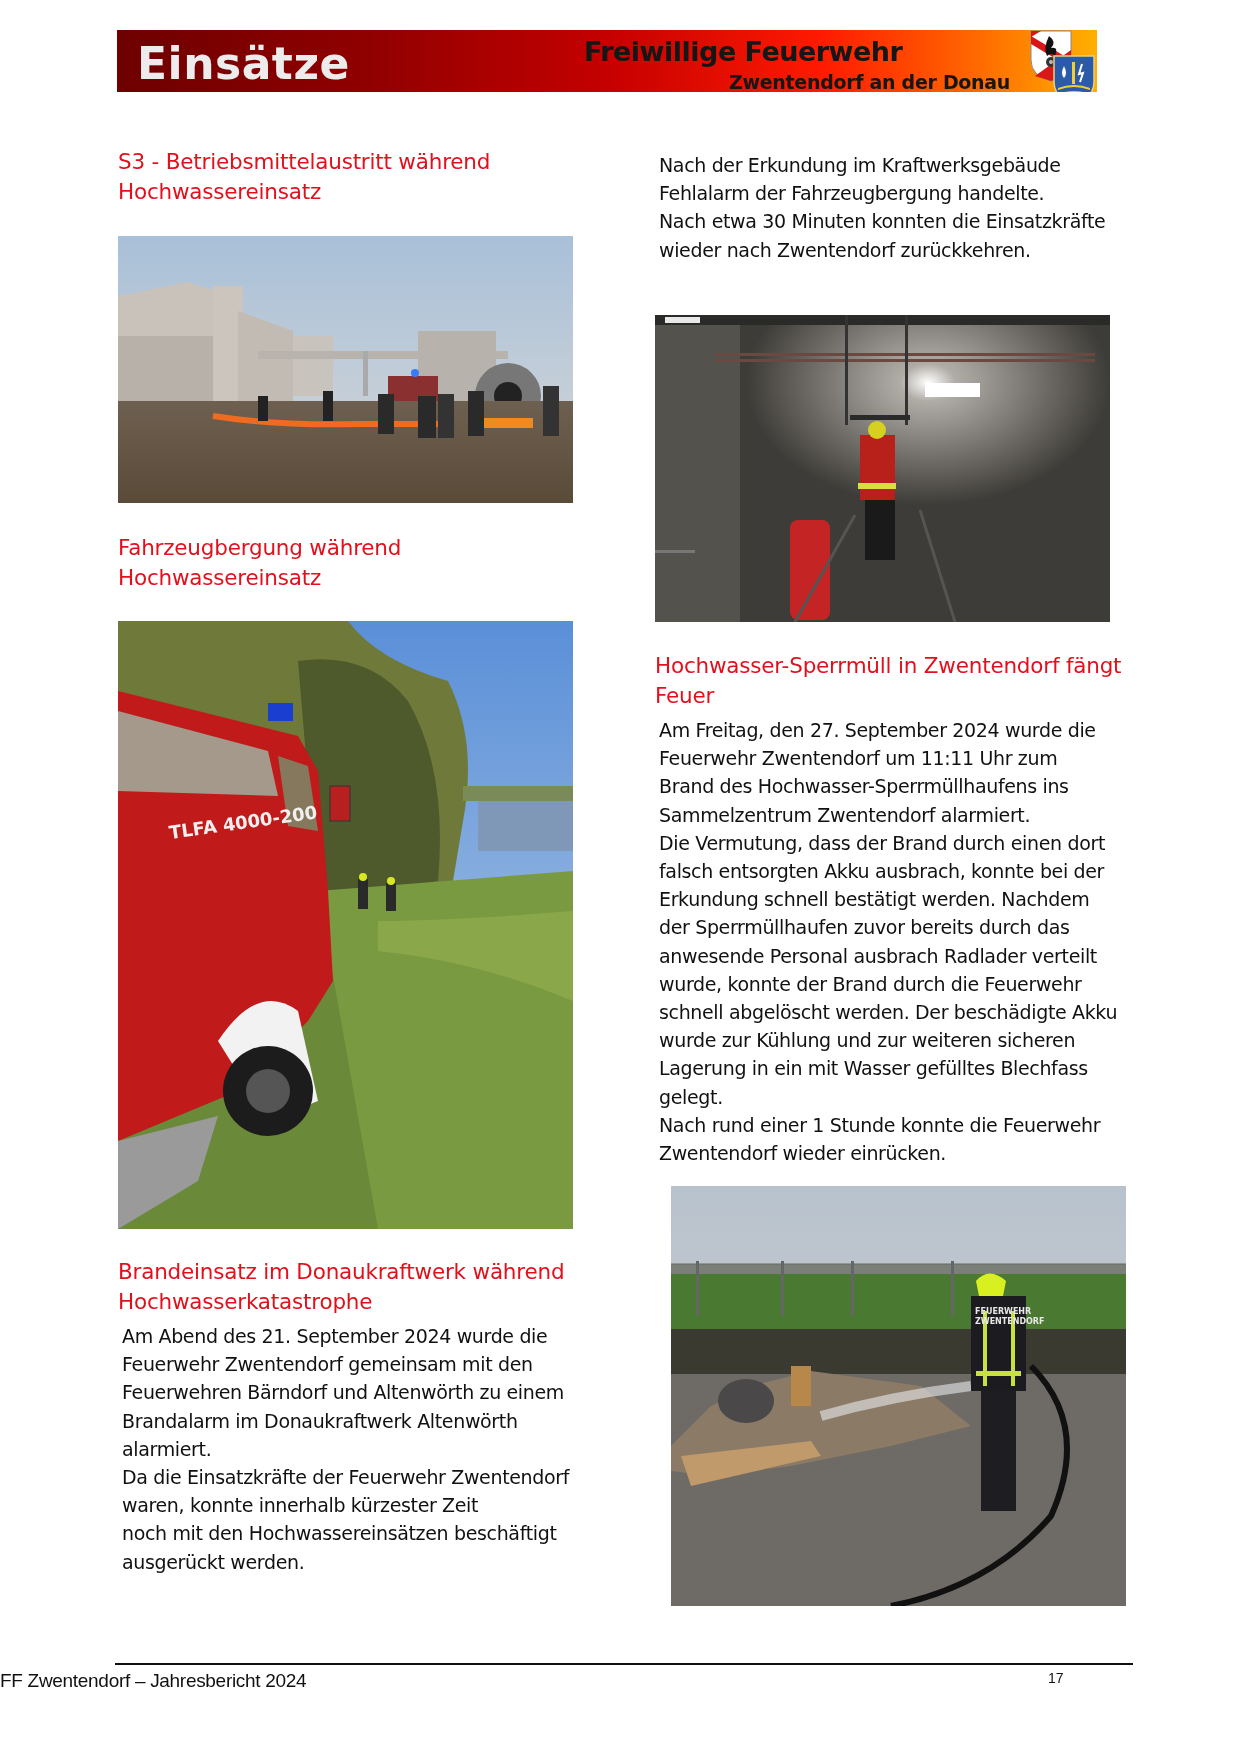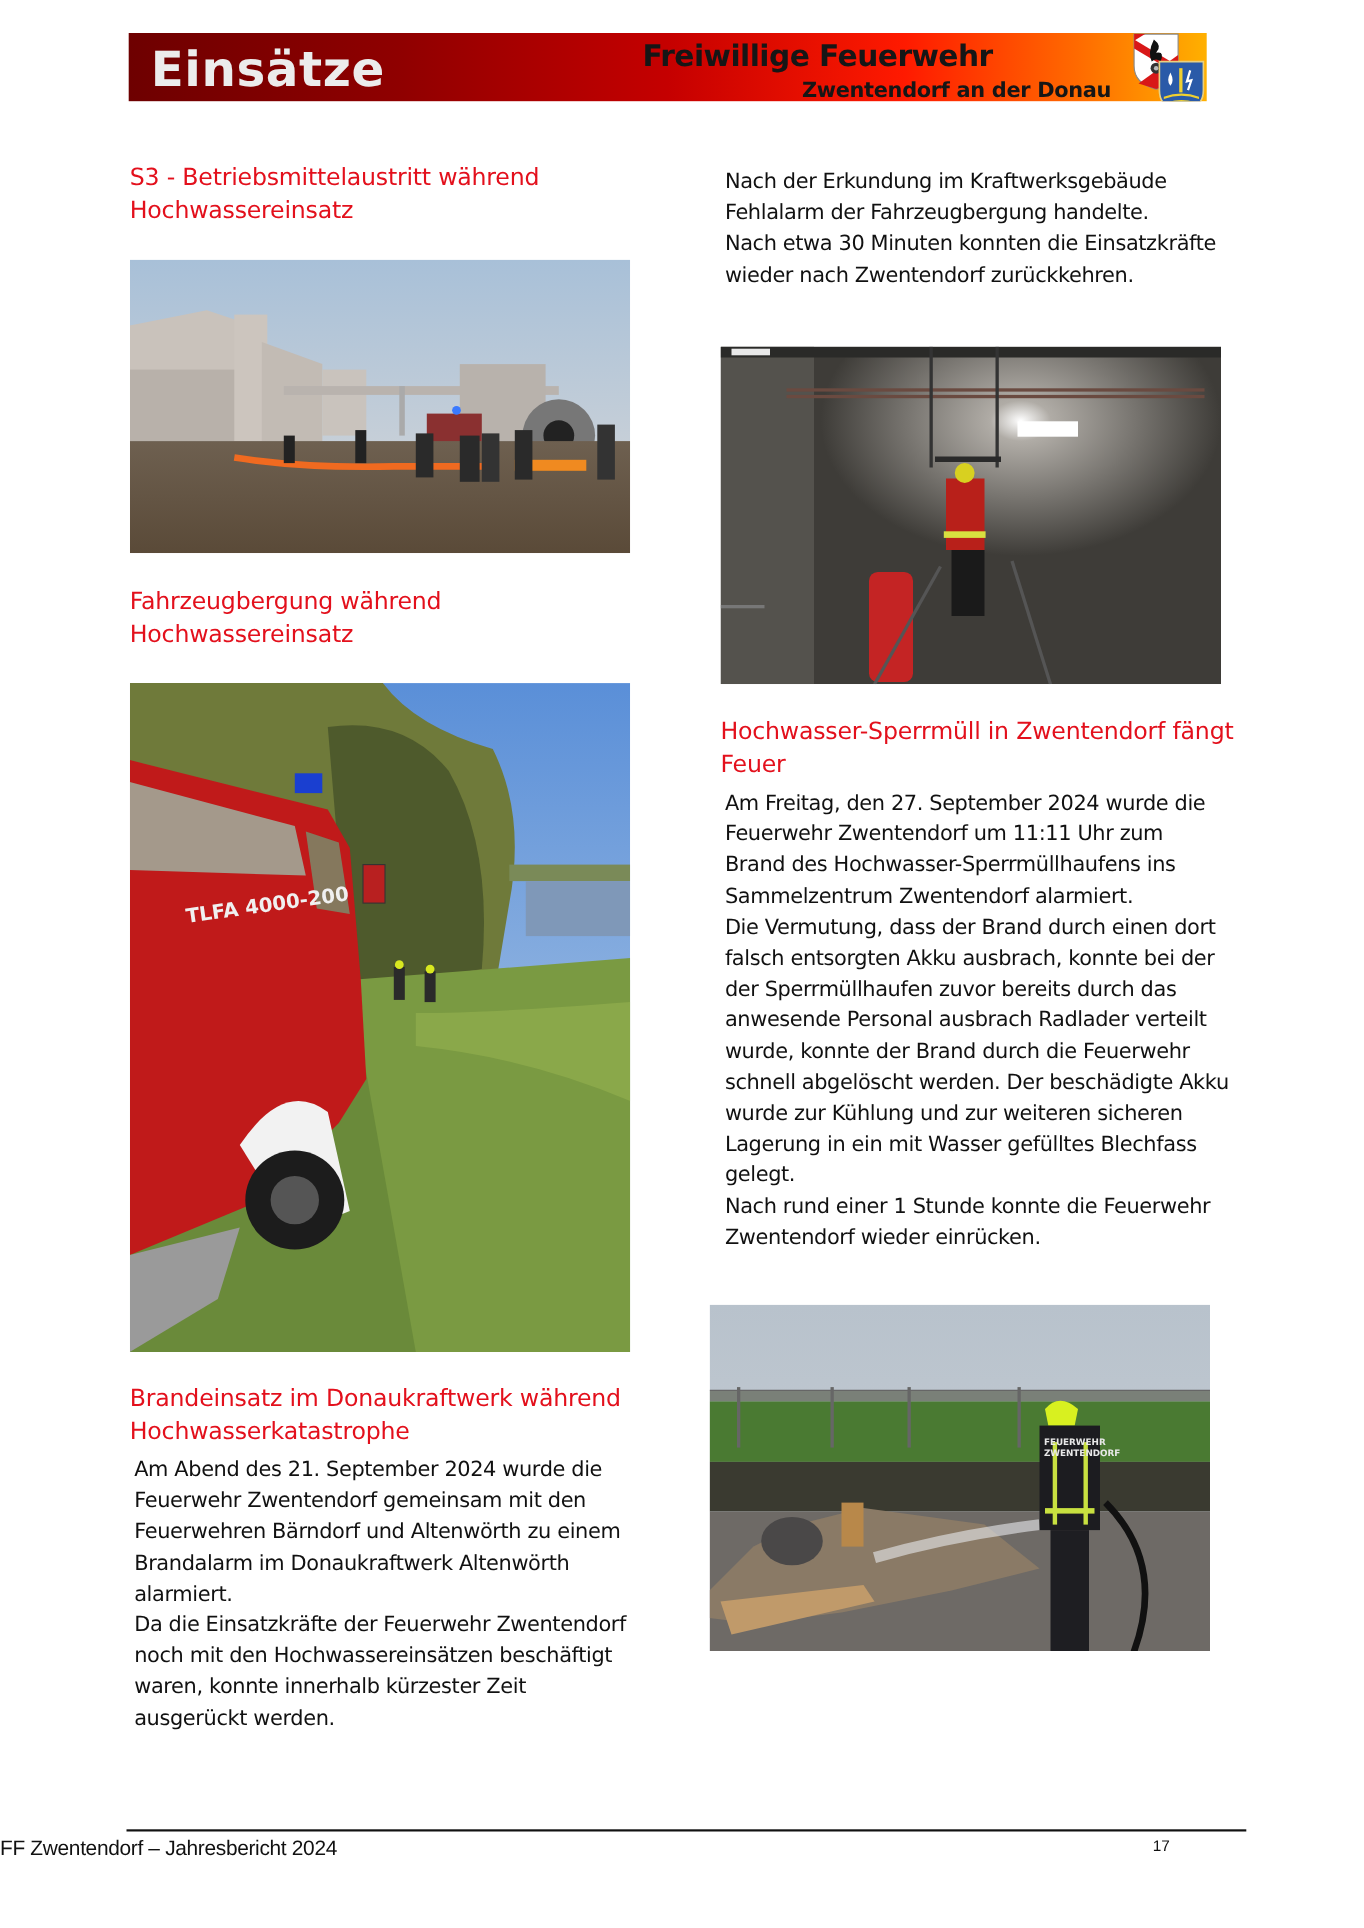--- a/index.html
+++ b/index.html
@@ -145,22 +145,22 @@
   <span>Hochwasserkatastrophe</span>
 </h2>
 
 <div class="body-text" style="left:118px; top:1318px;">
   <span>Am Abend des 21. September 2024 wurde die</span>
   <span>Feuerwehr Zwentendorf gemeinsam mit den</span>
   <span>Feuerwehren Bärndorf und Altenwörth zu einem</span>
   <span>Brandalarm im Donaukraftwerk Altenwörth</span>
   <span>alarmiert.</span>
   <span>Da die Einsatzkräfte der Feuerwehr Zwentendorf</span>
+  <span>waren, konnte innerhalb kürzester Zeit</span>
   <span>noch mit den Hochwassereinsätzen beschäftigt</span>
-  <span>waren, konnte innerhalb kürzester Zeit</span>
   <span>ausgerückt werden.</span>
 </div>
 
 <div class="body-text" style="left:655px; top:147px;">
   <span>Nach der Erkundung im Kraftwerksgebäude</span>
   <span>Fehlalarm der Fahrzeugbergung handelte.</span>
   <span>Nach etwa 30 Minuten konnten die Einsatzkräfte</span>
   <span>wieder nach Zwentendorf zurückkehren.</span>
 </div>
 
@@ -199,32 +199,33 @@
   <span>Feuer</span>
 </h2>
 
 <div class="body-text" style="left:655px; top:712px;">
   <span>Am Freitag, den 27. September 2024 wurde die</span>
   <span>Feuerwehr Zwentendorf um 11:11 Uhr zum</span>
   <span>Brand des Hochwasser-Sperrmüllhaufens ins</span>
   <span>Sammelzentrum Zwentendorf alarmiert.</span>
   <span>Die Vermutung, dass der Brand durch einen dort</span>
   <span>falsch entsorgten Akku ausbrach, konnte bei der</span>
+  <span>Erkundung schnell bestätigt werden. Nachdem</span>
   <span>der Sperrmüllhaufen zuvor bereits durch das</span>
   <span>anwesende Personal ausbrach Radlader verteilt</span>
   <span>wurde, konnte der Brand durch die Feuerwehr</span>
   <span>schnell abgelöscht werden. Der beschädigte Akku</span>
   <span>wurde zur Kühlung und zur weiteren sicheren</span>
   <span>Lagerung in ein mit Wasser gefülltes Blechfass</span>
   <span>gelegt.</span>
   <span>Nach rund einer 1 Stunde konnte die Feuerwehr</span>
   <span>Zwentendorf wieder einrücken.</span>
 </div>
 
-<div class="photo" style="left:645px; top:1186px; width:455px; height:315px;text-align:center;">
+<div class="photo" style="left:671px; top:1186px; width:455px; height:420px;text-align:center;">
   <svg width="455" height="420" viewBox="0 0 455 420" preserveAspectRatio="none">
     <defs>
       <linearGradient id="sky3" x1="0" y1="0" x2="0" y2="1">
         <stop offset="0" stop-color="#b8c2cc"></stop>
           <stop offset="1" stop-color="#d0d4d8"></stop>
       </linearGradient>
     </defs>
     <rect width="455" height="420" fill="url(#sky3)"></rect>
     <rect x="0" y="78" width="455" height="10" fill="#7a8078"></rect>
     <rect x="0" y="88" width="455" height="55" fill="#4a7a32"></rect>

